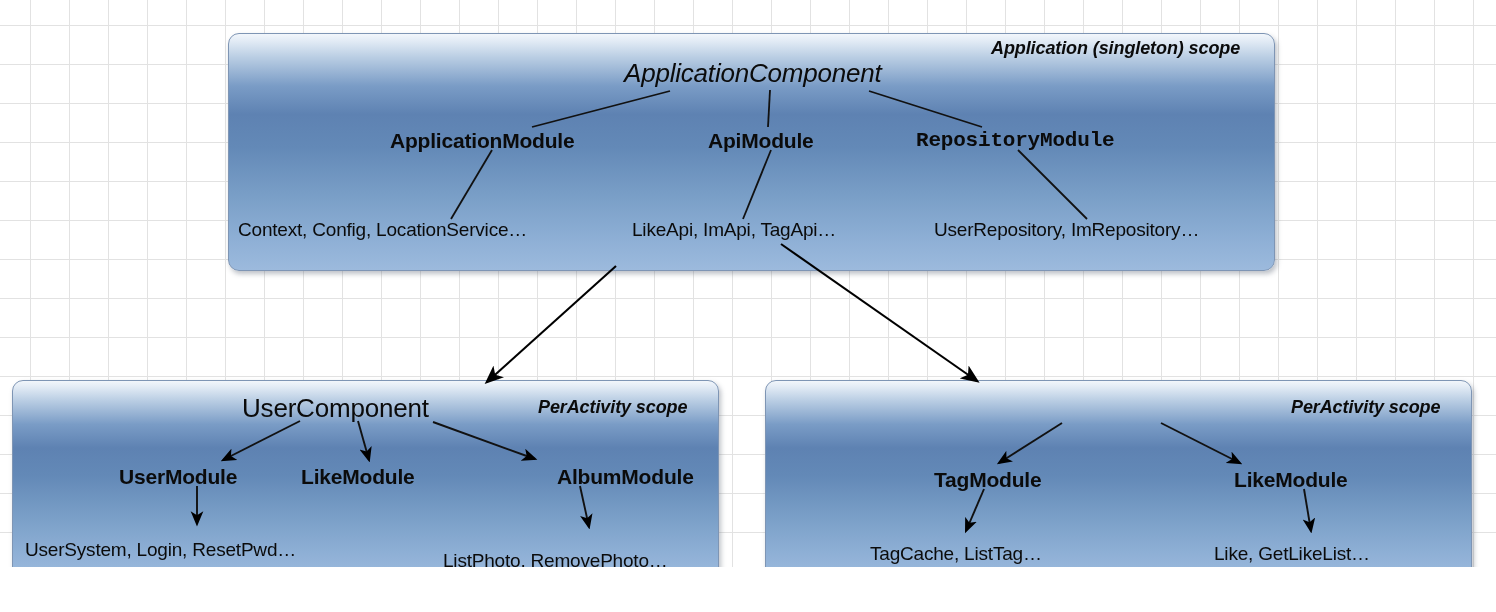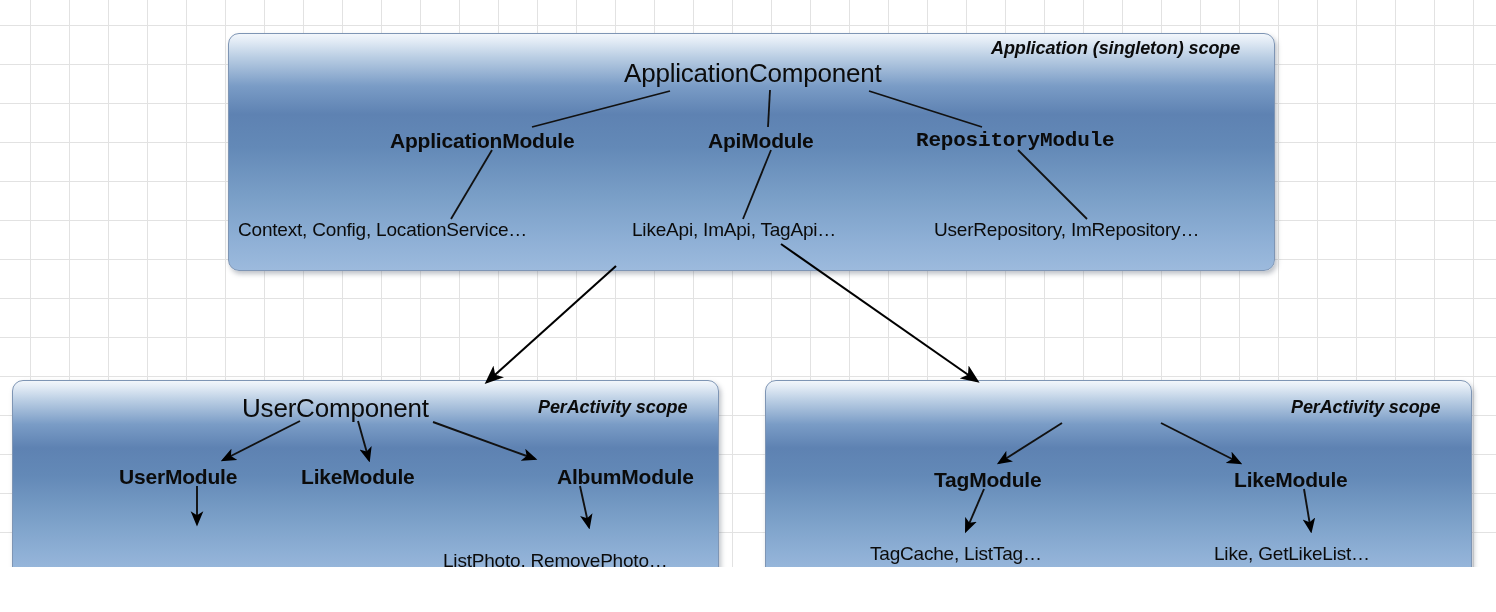--- a/index.html
+++ b/index.html
@@ -112,21 +112,21 @@
 
         <line x1="263" y1="116" x2="222" y2="185" stroke="#111" stroke-width="1.8"></line>
 
         <line x1="542" y1="116" x2="514" y2="185" stroke="#111" stroke-width="1.8"></line>
 
         <line x1="789" y1="116" x2="858" y2="185" stroke="#111" stroke-width="1.8"></line>
       </svg>
 
       <div class="lbl lbl-scope" style="left:762px; top:5px;">Application (singleton) scope</div>
 
-      <div class="lbl lbl-component" style="left:395px; top:26px;">ApplicationComponent</div>
+      <div class="lbl lbl-component" style="left:395px; top:26px;font-style:italic;">ApplicationComponent</div>
 
       <div class="lbl lbl-module" style="left:161px; top:96px;">ApplicationModule</div>
       <div class="lbl lbl-module" style="left:479px; top:96px;">ApiModule</div>
       <div class="lbl lbl-module" style="left:687px; top:96px;font-family:Liberation Mono, monospace;">RepositoryModule</div>
 
       <div class="lbl lbl-leaf" style="left:9px; top:186px;">Context, Config, LocationService…</div>
       <div class="lbl lbl-leaf" style="left:403px; top:186px;">LikeApi, ImApi, TagApi…</div>
       <div class="lbl lbl-leaf" style="left:705px; top:186px;">UserRepository, ImRepository…</div>
     </div>
   </div>
@@ -152,20 +152,21 @@
       </svg>
 
       <div class="lbl lbl-scope" style="left:525px; top:17px;">PerActivity scope</div>
 
       <div class="lbl lbl-component" style="left:229px; top:14px;">UserComponent</div>
 
       <div class="lbl lbl-module" style="left:106px; top:85px;">UserModule</div>
       <div class="lbl lbl-module" style="left:288px; top:85px;">LikeModule</div>
       <div class="lbl lbl-module" style="left:508px; top:85px;margin-left:36px;">AlbumModule</div>
 
+      <div class="lbl lbl-leaf" style="left:12px; top:159px;">UserSystem, Login, ResetPwd…</div>
       <div class="lbl lbl-leaf" style="left:430px; top:170px;">ListPhoto, RemovePhoto…</div>
     </div>
   </div>
 
   <div class="node-box" style="left:765px; top:380px; width:707px; height:199px;">
     <div class="node-inner">
       <svg viewBox="0 0 707 199" width="707" height="199" xmlns="http://www.w3.org/2000/svg" style="position:absolute;left:0;top:0;">
         <defs>
           <marker id="ah3" viewBox="0 0 12 10" refX="10" refY="5" markerWidth="8" markerHeight="7" orient="auto-start-reverse">
             <path d="M 0 0 L 12 5 L 0 10 L 3 5 z" fill="#000000"></path>

